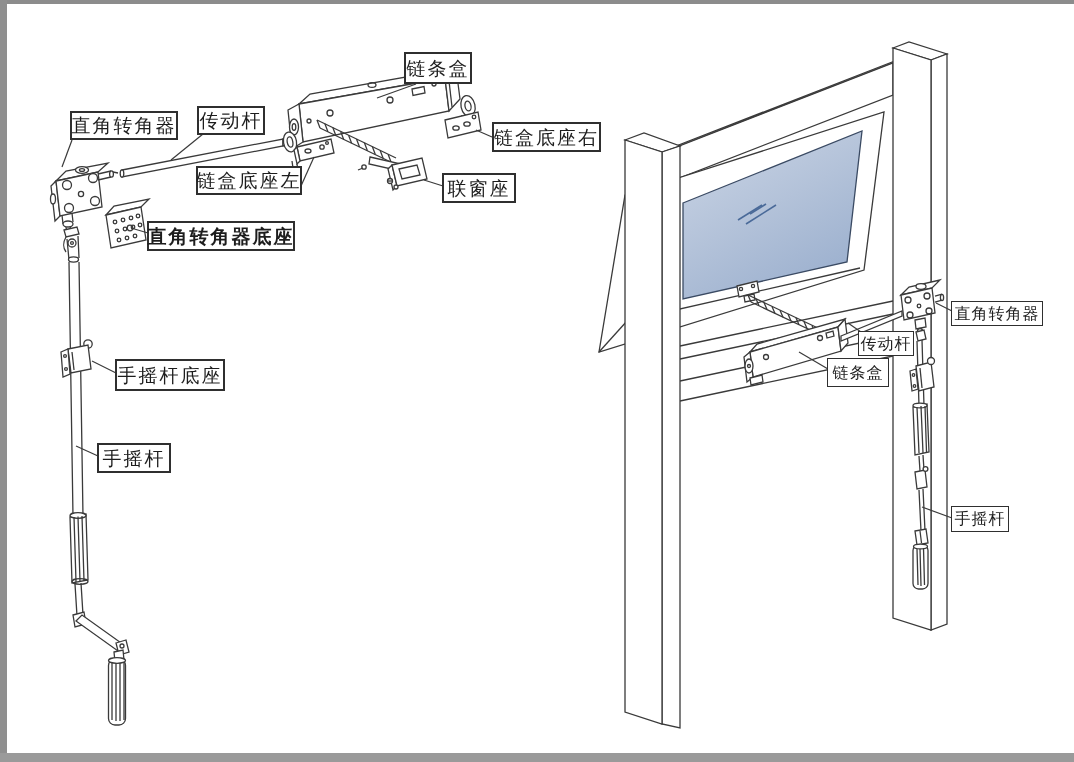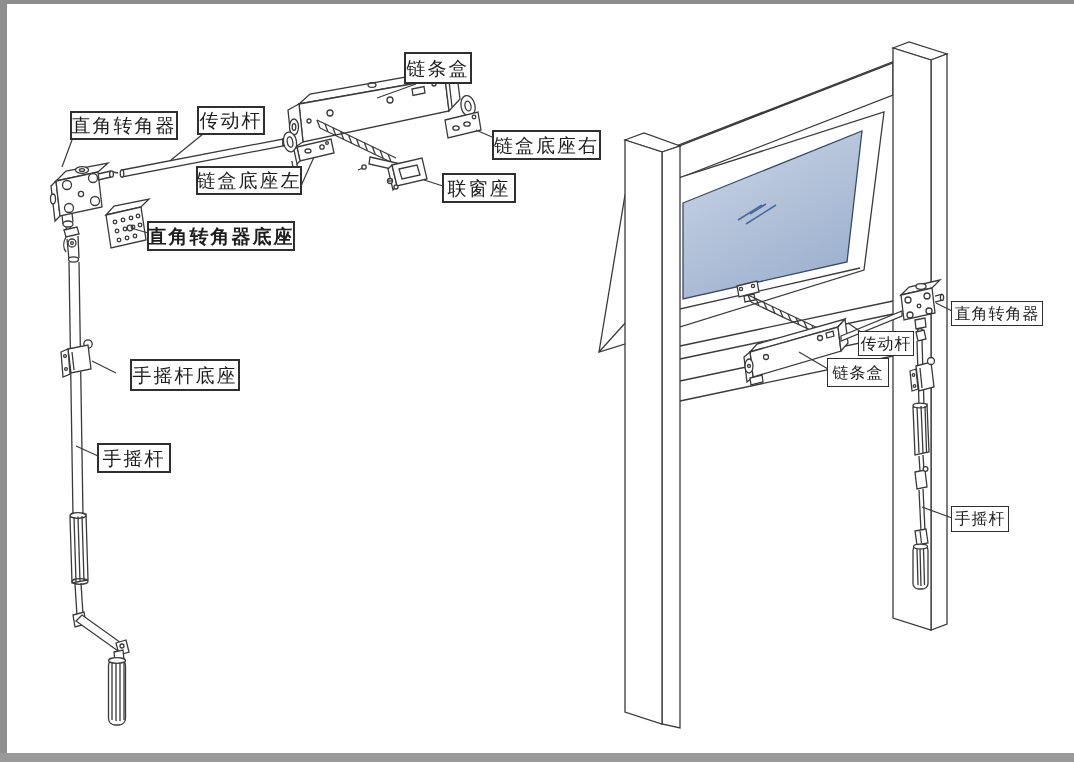--- a/index.html
+++ b/index.html
@@ -308,24 +308,24 @@
       <path d="M861,332 L848,323"></path>
       <path d="M828,369 L799,352"></path>
       <path d="M952,518 L922,507"></path>
     </g>
   </svg>
 
   <div class="lbl" style="left:404px;top:52px;width:68px;height:32px;">链条盒</div>
   <div class="lbl" style="left:70px;top:111px;width:108px;height:29px;">直角转角器</div>
   <div class="lbl" style="left:197px;top:106px;width:68px;height:29px;">传动杆</div>
   <div class="lbl" style="left:196px;top:166px;width:106px;height:29px;text-align:center;">链盒底座左</div>
-  <div class="lbl" style="left:492px;top:130px;width:109px;height:30px;">链盒底座右</div>
+  <div class="lbl" style="left:492px;top:122px;width:109px;height:30px;">链盒底座右</div>
   <div class="lbl" style="left:442px;top:173px;width:74px;height:30px;text-align:right;">联窗座</div>
   <div class="lbl" style="left:147px;top:221px;width:148px;height:30px;font-weight:bold;">直角转角器底座</div>
-  <div class="lbl" style="left:115px;top:359px;width:110px;height:32px;margin-left:15px;">手摇杆底座</div>
+  <div class="lbl" style="left:115px;top:359px;width:110px;height:32px;">手摇杆底座</div>
   <div class="lbl" style="left:97px;top:443px;width:74px;height:30px;">手摇杆</div>
 
   <div class="lbl sm" style="left:951px;top:301px;width:92px;height:25px;">直角转角器</div>
   <div class="lbl sm" style="left:858px;top:331px;width:56px;height:25px;">传动杆</div>
   <div class="lbl sm" style="left:827px;top:358px;width:62px;height:29px;">链条盒</div>
   <div class="lbl sm" style="left:951px;top:506px;width:58px;height:26px;">手摇杆</div>
 
   <div class="edge top"></div>
   <div class="edge left"></div>
   <div class="edge bottom"></div>

